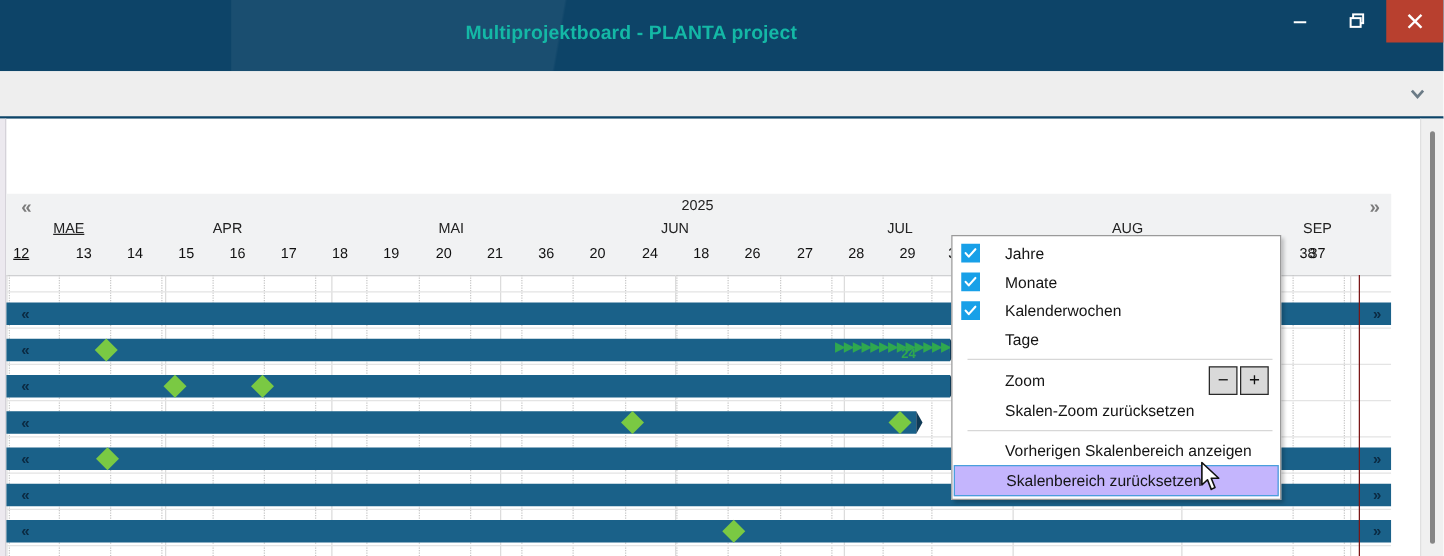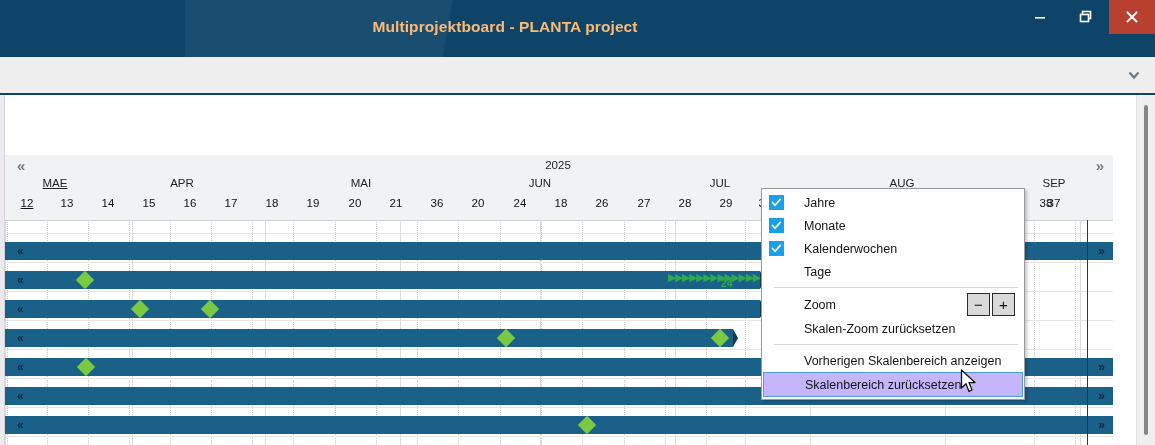--- a/index.html
+++ b/index.html
@@ -32,21 +32,21 @@
     left: 185px; top: 0;
     width: 420px; height: 57px;
     background: linear-gradient(100deg, rgba(255,255,255,0.055) 0%, rgba(255,255,255,0.055) 62%, rgba(255,255,255,0.0) 62.5%);
     pointer-events: none;
   }
   .title-text {
     position: absolute;
     left: 0; top: 18px;
     width: 1010px;
     text-align: center;
-    color: #fdba74;
+    color: #14b8a6;
     font-size: 15.5px;
     font-weight: bold;
     letter-spacing: 0.1px;
   }
   .win-btns {
     position: absolute;
     right: 0; top: 0;
     height: 34px;
     display: flex;
   }
@@ -348,21 +348,21 @@
       <div id="scale-months">
           <div class="scale-month" style="left: 50px; text-decoration: underline;">MAE</div>
           <div class="scale-month" style="left: 177px;">APR</div>
           <div class="scale-month" style="left: 356px;">MAI</div>
           <div class="scale-month" style="left: 535px;">JUN</div>
           <div class="scale-month" style="left: 715px;">JUL</div>
           <div class="scale-month" style="left: 897px;">AUG</div>
           <div class="scale-month" style="left: 1049px;">SEP</div>
         </div>
       <div id="scale-weeks">
-          <div class="scale-week" style="left: 22px; text-decoration: underline;">12</div>
+          <div class="scale-week" style="left: 12px; text-decoration: underline;">12</div>
           <div class="scale-week" style="left: 62px;">13</div>
           <div class="scale-week" style="left: 103px;">14</div>
           <div class="scale-week" style="left: 144px;">15</div>
           <div class="scale-week" style="left: 185px;">16</div>
           <div class="scale-week" style="left: 226px;">17</div>
           <div class="scale-week" style="left: 267px;">18</div>
           <div class="scale-week" style="left: 308px;">19</div>
           <div class="scale-week" style="left: 350px;">20</div>
           <div class="scale-week" style="left: 391px;">21</div>
           <div class="scale-week" style="left: 432px;">36</div>

